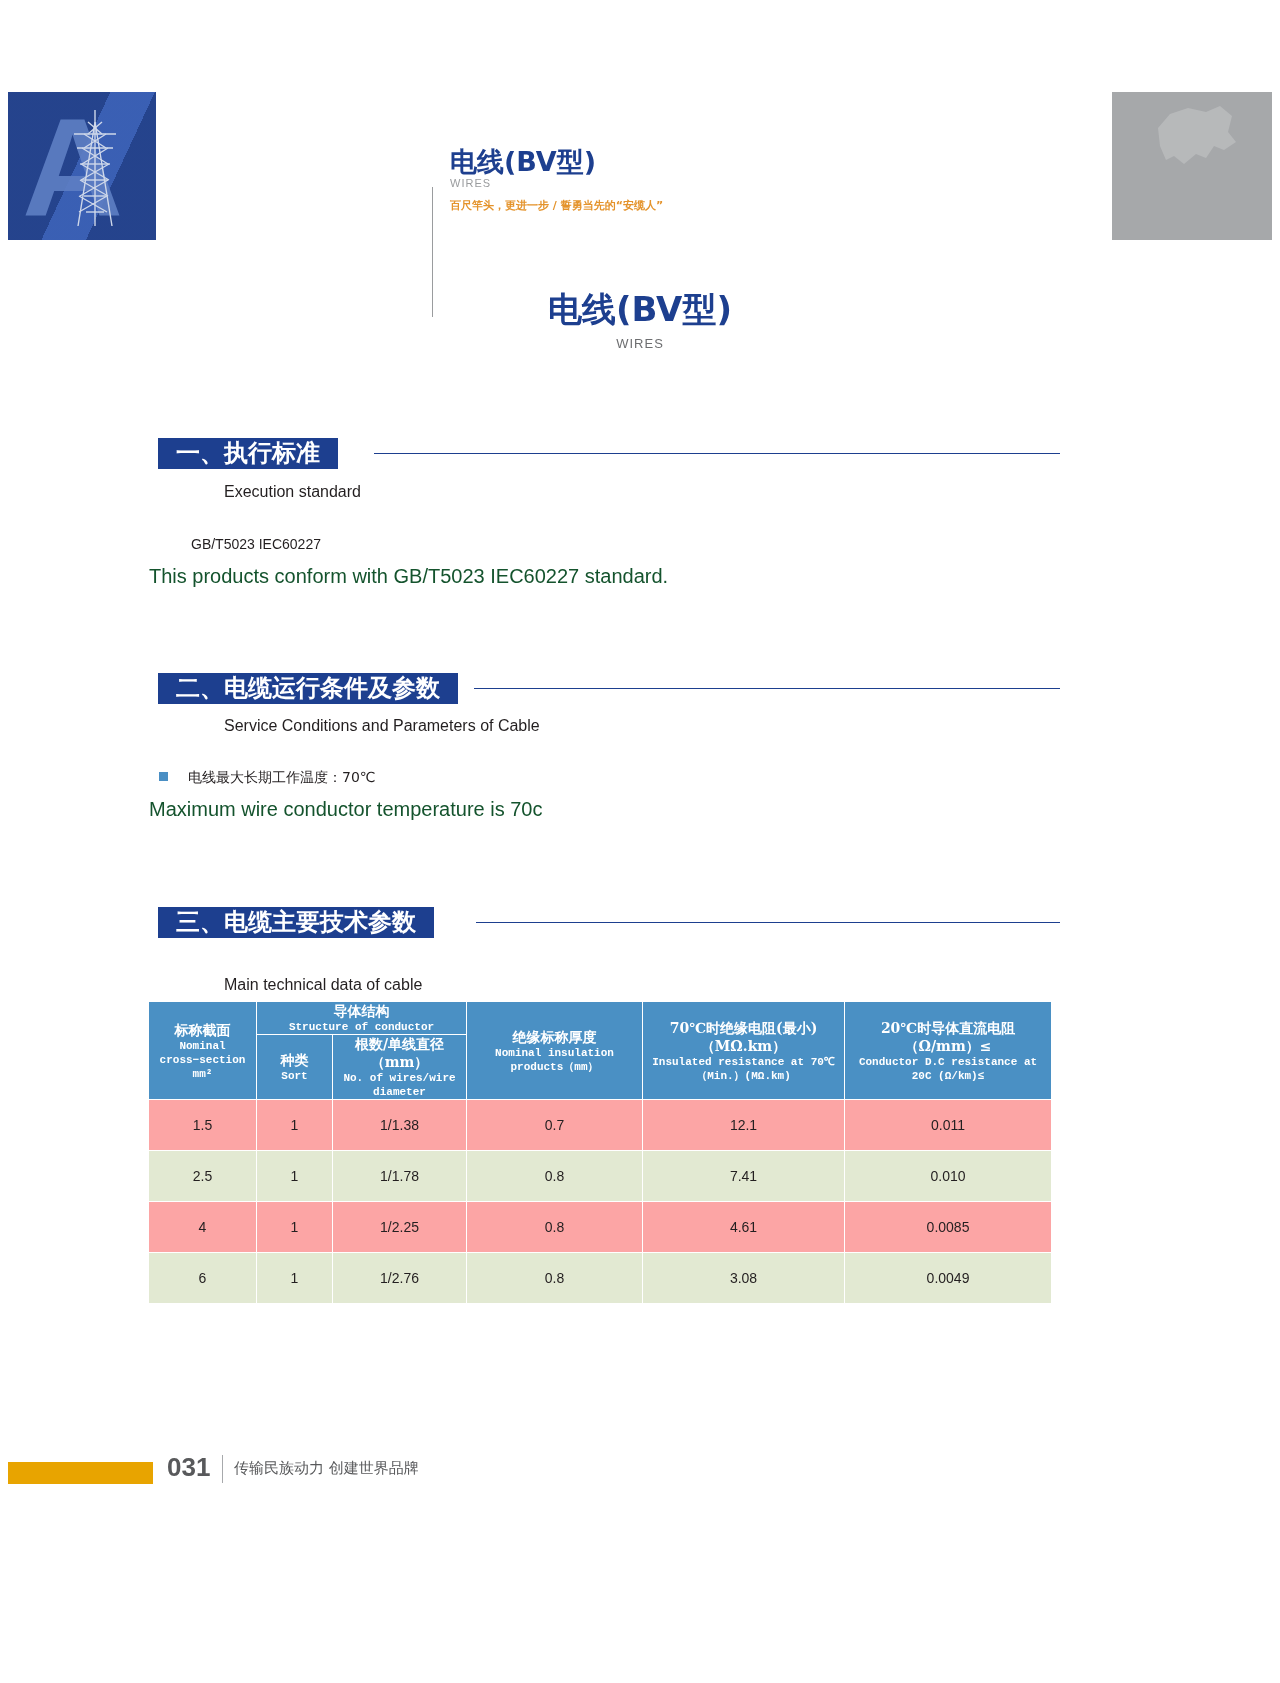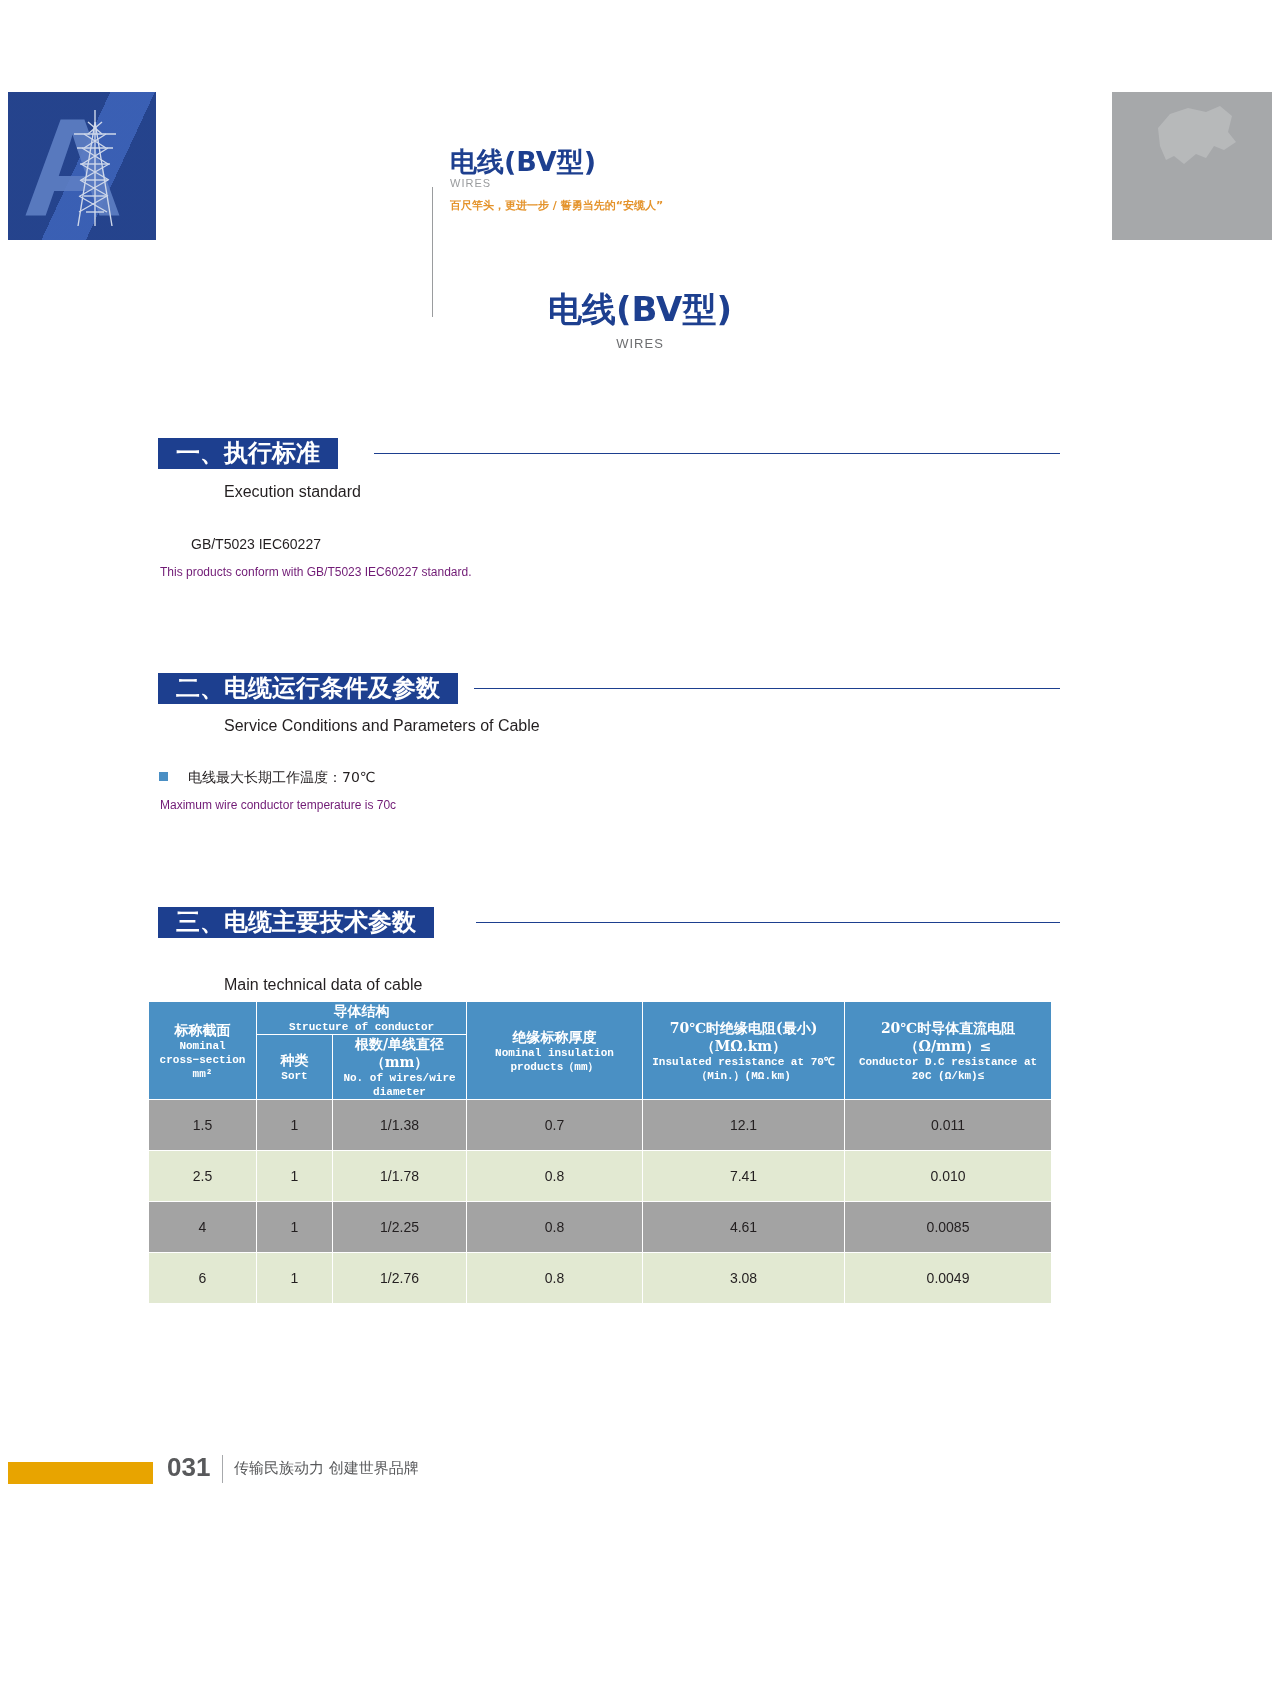--- a/index.html
+++ b/index.html
@@ -173,23 +173,23 @@
     right: 0;
   }
   .section-en {
     position: absolute;
     font-size: 16px;
     color: #231f20;
     left: 224px;
   }
   .body-text {
     position: absolute;
-    font-size: 12px;
-    color: #701a75;
-    left: 160px;
+    font-size: 20px;
+    color: #14532d;
+    left: 149px;
   }
   .indent-text {
     position: absolute;
     font-size: 14px;
     color: #231f20;
     left: 191px;
   }
   .bullet-sq {
     position: absolute;
     width: 9px;
@@ -244,21 +244,21 @@
   }
   table.data td {
     text-align: center;
     vertical-align: middle;
     font-size: 14px;
     height: 48px;
     border: 1px solid #ffffff;
     color: #231f20;
     font-family: "Liberation Sans", sans-serif;
   }
-  table.data tr.odd td { background: #a3a3a3; }
+  table.data tr.odd td { background: #fca5a5; }
   table.data tr.even td { background: #e2e9d2; }
 
   
   .footer-bar {
     position: absolute;
     left: 8px;
     top: 1462px;
     width: 145px;
     height: 22px;
     background: #e8a400;

